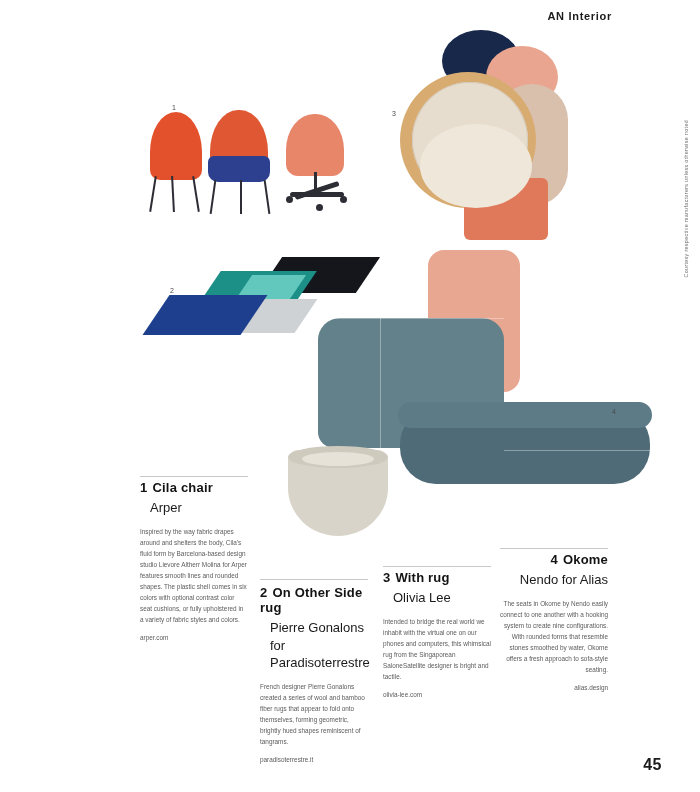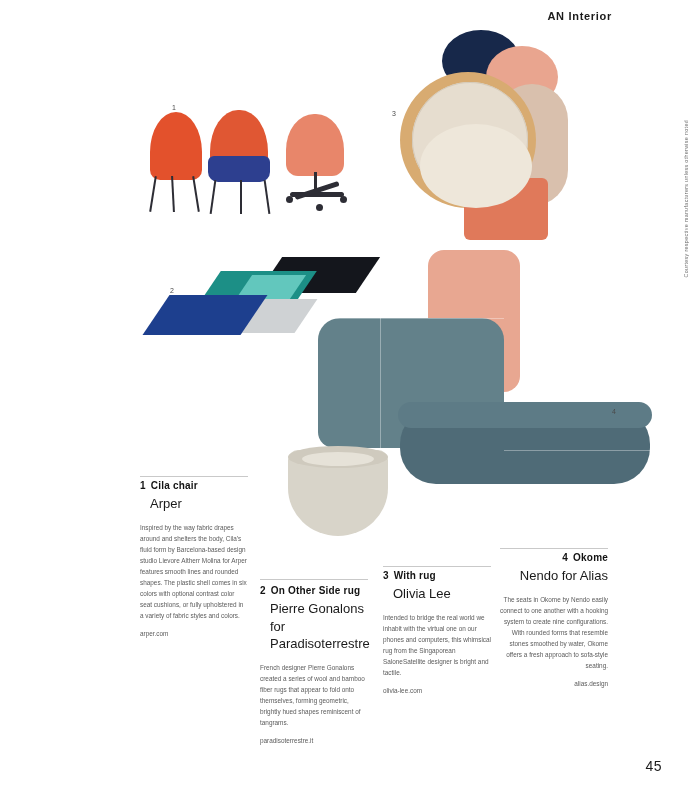--- a/index.html
+++ b/index.html
@@ -40,22 +40,22 @@
     letter-spacing: 0.35px;
     color: #6d6d6d;
     writing-mode: vertical-rl;
     transform: rotate(180deg);
     white-space: nowrap;
   }
   .folio {
     position: absolute;
     bottom: 18px;
     right: 38px;
-    font-size: 14px;
-    font-weight: normal;
+    font-size: 16px;
+    font-weight: bold;
     color: #1b1b1b;
     letter-spacing: 0.5px;
   }
 
   
   .callout {
     position: absolute;
     font-size: 7px;
     color: #4a4a4a;
   }
@@ -218,21 +218,21 @@
     background: #e6e2d8; border-radius: 50%;
   }
   .crease {
     position: absolute;
     background: rgba(255,255,255,0.35);
   }
 
   
   .entry { position: absolute; width: 108px; }
   .entry .title {
-    font-size: 10px;
+    font-size: 13px;
     font-weight: bold;
     color: #131313;
     letter-spacing: 0.2px;
     margin: 0 0 4px 0;
   }
   .entry .title .num { margin-right: 5px; }
   .entry .brand {
     font-size: 13px;
     font-weight: normal;
     color: #1a1a1a;

